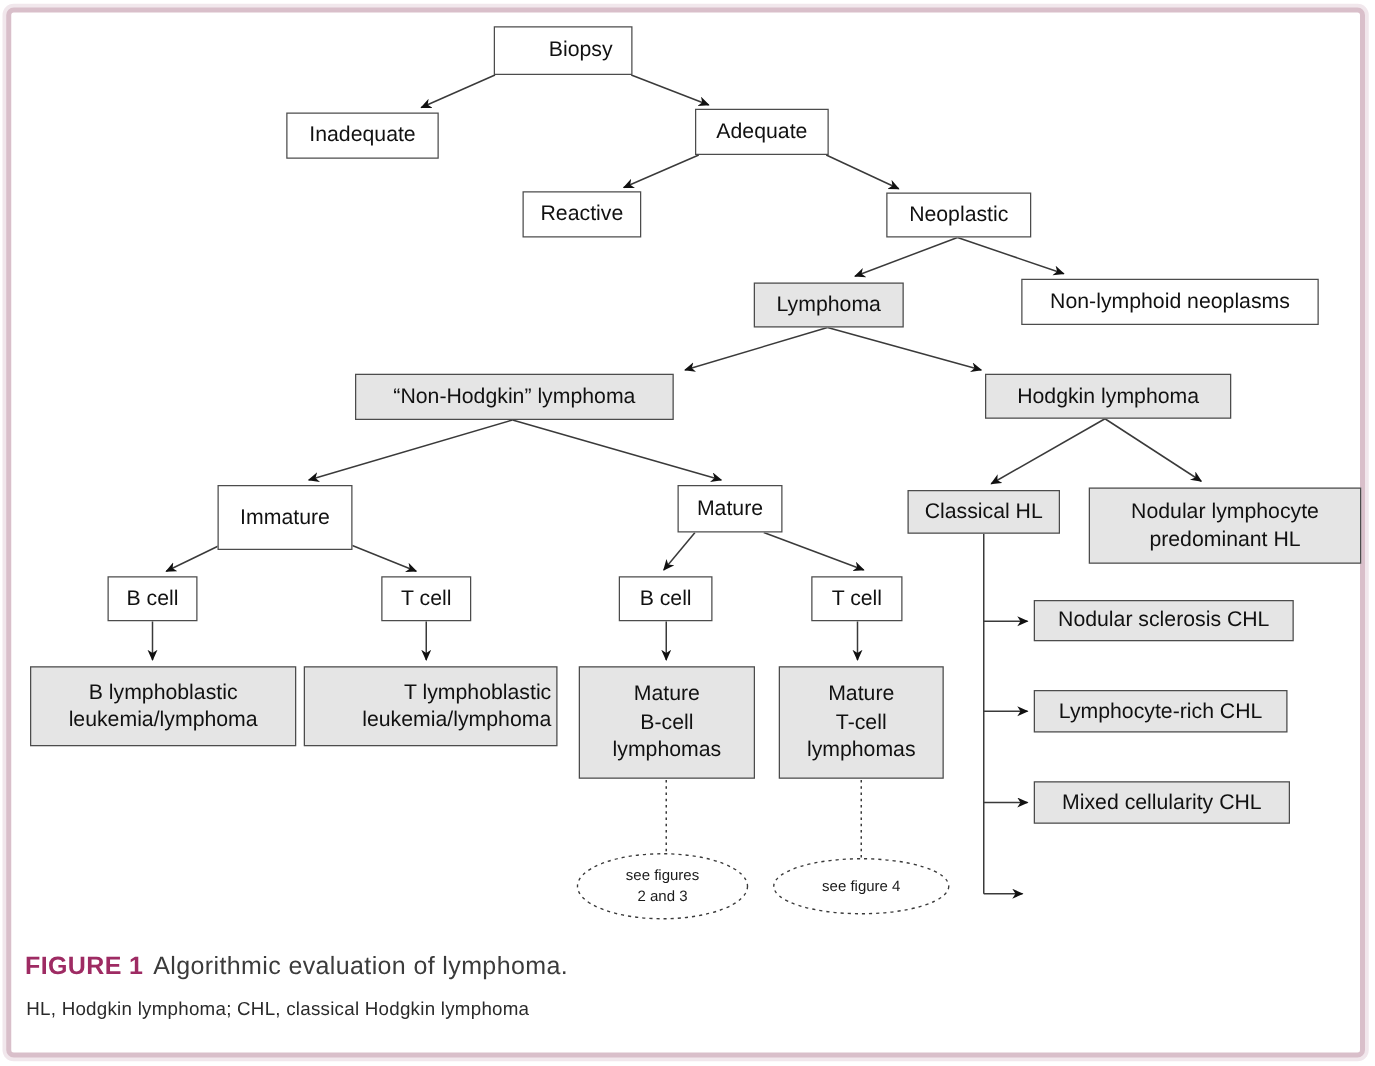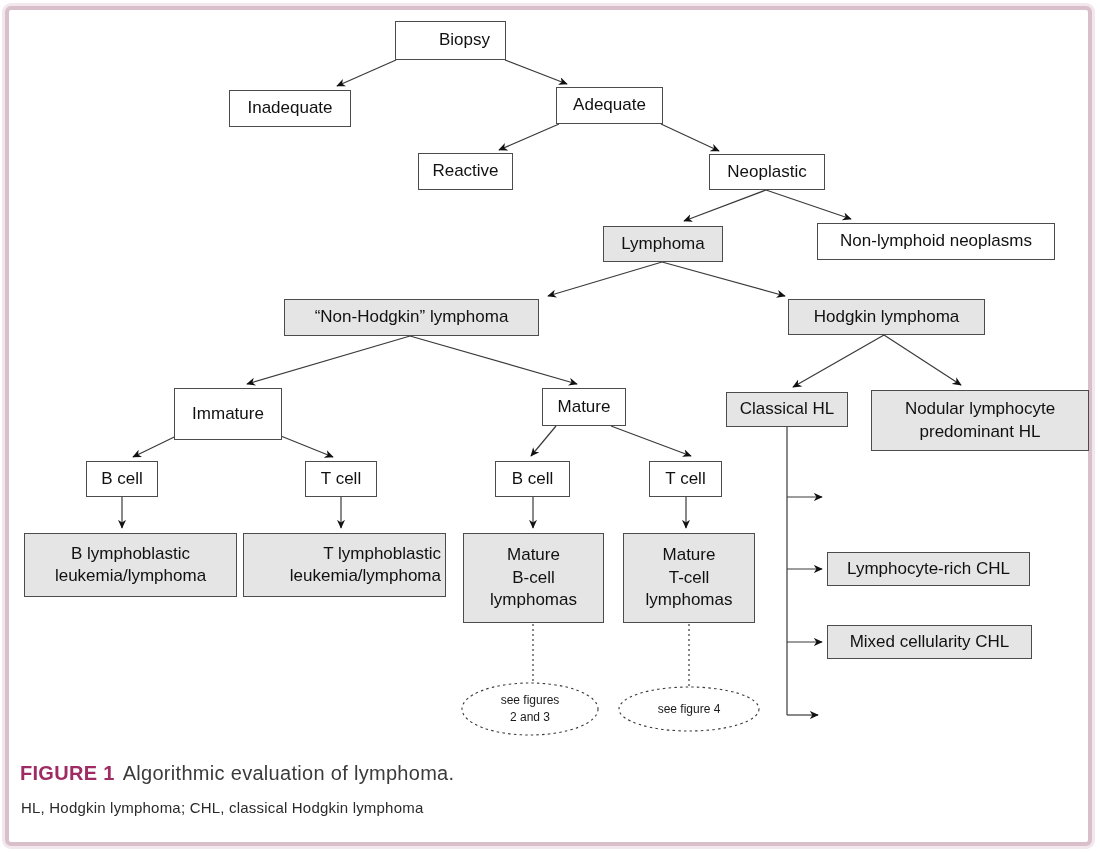--- a/index.html
+++ b/index.html
@@ -140,20 +140,23 @@
     <span>T-cell</span>
     <span>lymphomas</span>
   </div>
   <div class="node gray" style="left:726px;top:392px;width:122px;height:35px;">
       <span>Classical HL</span>
     </div>
   <div class="node gray" style="left:871px;top:390px;width:218px;height:61px;">
     <span>Nodular lymphocyte</span>
     <span>predominant HL</span>
   </div>
+  <div class="node gray" style="left:827px;top:480px;width:208px;height:33px;">
+      <span>Nodular sclerosis CHL</span>
+    </div>
   <div class="node gray" style="left:827px;top:552px;width:203px;height:34px;">
       <span>Lymphocyte-rich CHL</span>
     </div>
   <div class="node gray" style="left:827px;top:625px;width:205px;height:34px;">
       <span>Mixed cellularity CHL</span>
     </div>
 
   <div class="ellipse-label" style="left:462px;top:692px;width:136px;">
     <span>see figures</span>
     <span>2 and 3</span>

